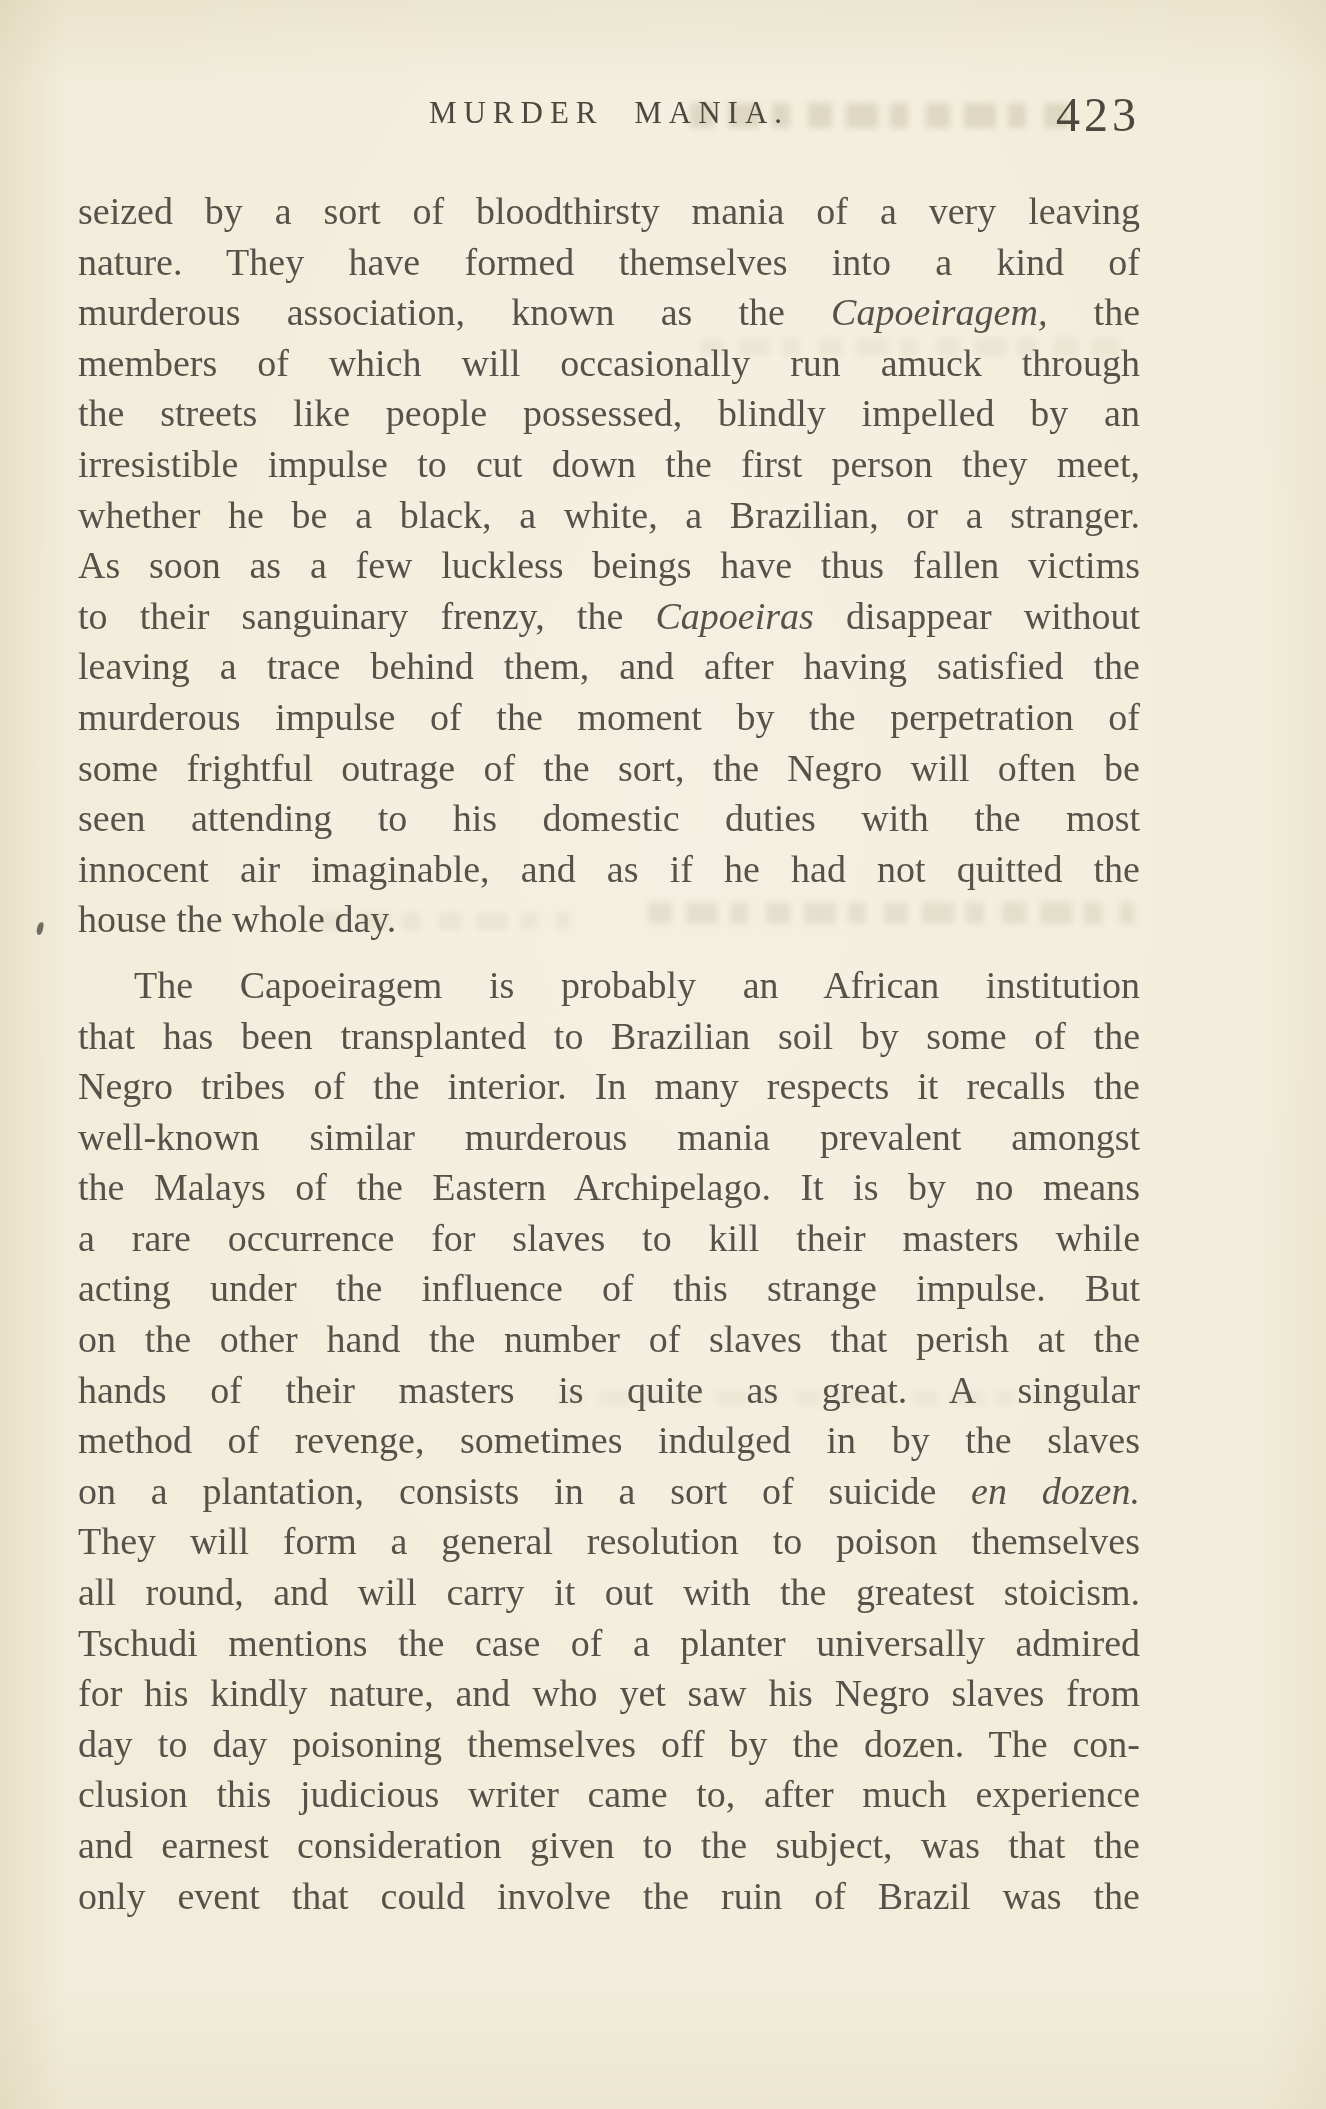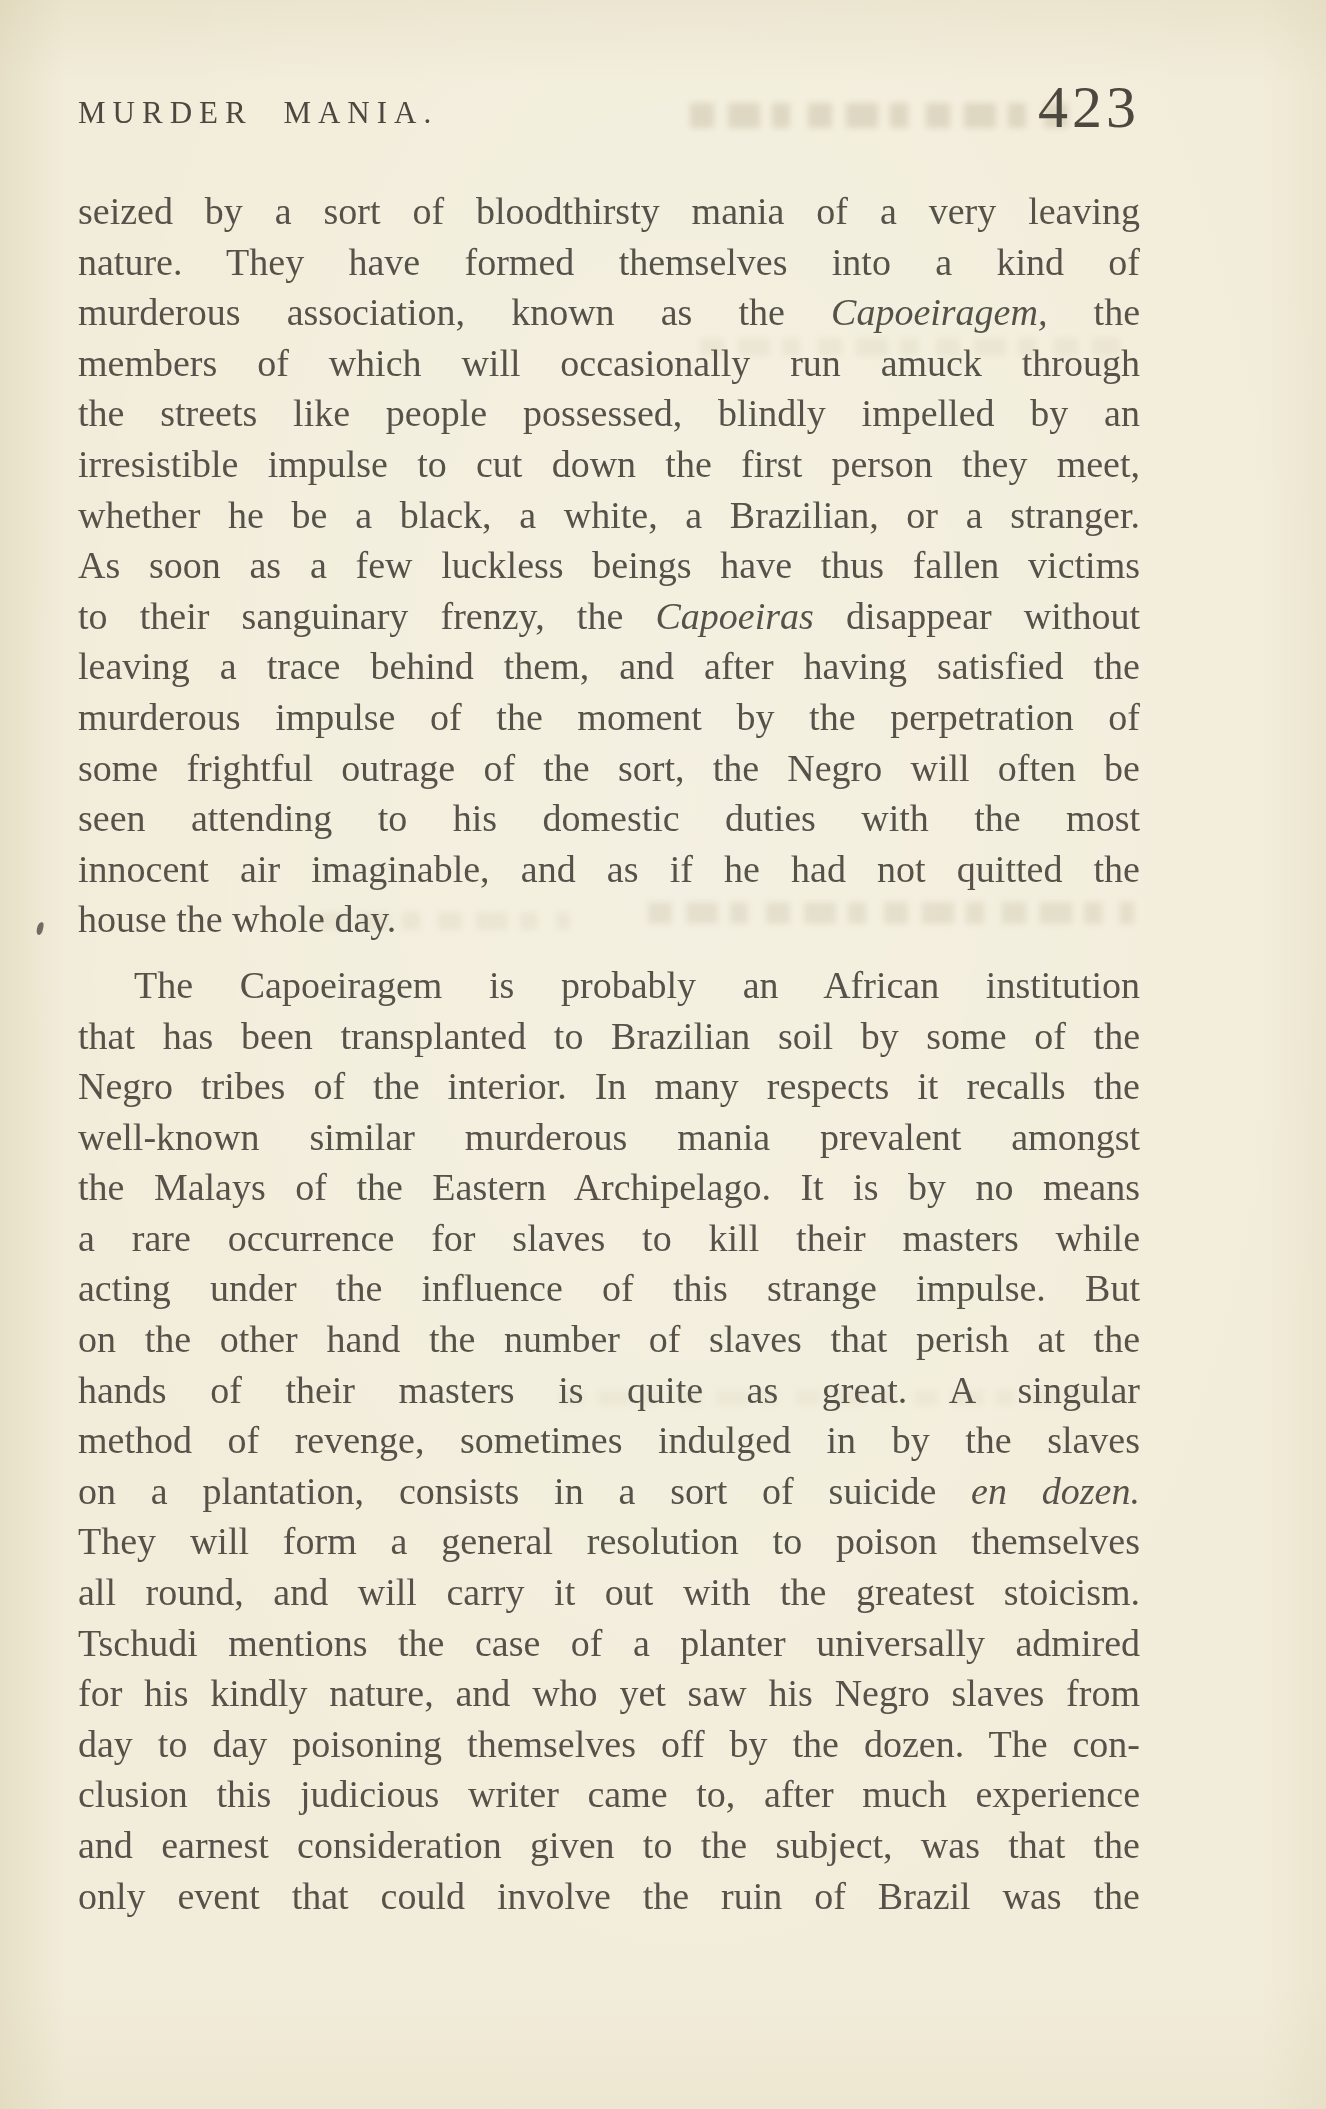--- a/index.html
+++ b/index.html
@@ -17,27 +17,27 @@
       linear-gradient(to right, rgba(206,194,156,0.30), rgba(206,194,156,0) 5%, rgba(206,194,156,0) 95%, rgba(206,194,156,0.18)),
       linear-gradient(to bottom, rgba(210,200,165,0.25), rgba(210,200,165,0) 4%, rgba(210,200,165,0) 94%, rgba(214,205,172,0.20)),
       #f2edda;
   }
   
   .running-head{
     position:absolute;left:78px;top:84px;width:1062px;height:54px;
   }
   .head-title{
     position:absolute;left:0;right:0;bottom:7px;
-    text-align:left;
+    text-align:center;
     font-size:31px;letter-spacing:7px;word-spacing:16px;
     color:#4c4840;
   }
   .page-num{
     position:absolute;right:0;bottom:-4px;
-    font-size:60px;letter-spacing:4px;
+    font-size:48px;letter-spacing:4px;
     color:#4c4840;
   }
   
   .body-text{
     position:absolute;left:78px;top:186px;width:1062px;
     font-size:38px;color:#56524a;
   }
   .line{
     height:50.6px;line-height:50.6px;
     text-align:justify;text-align-last:justify;

